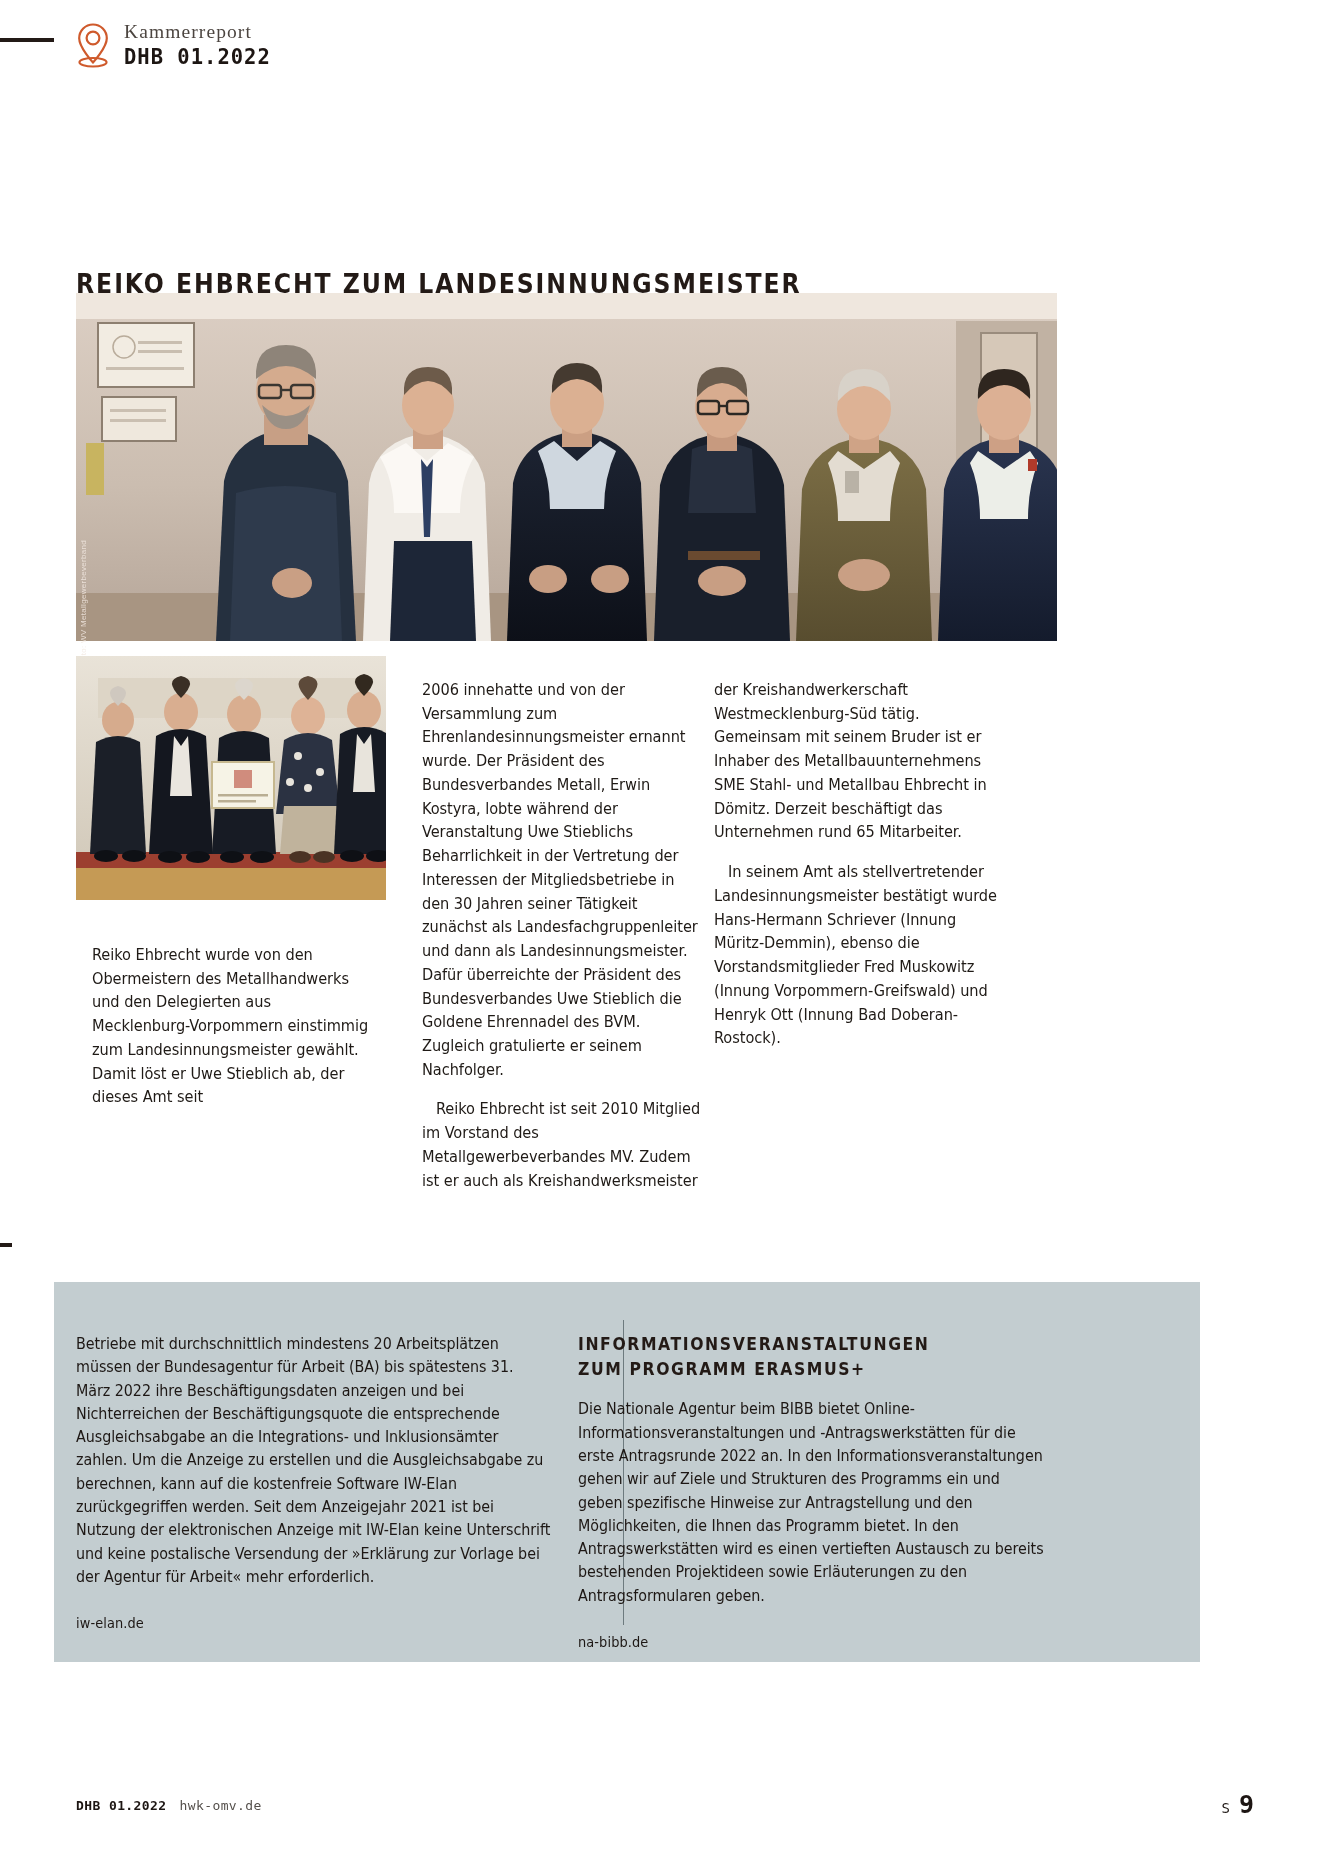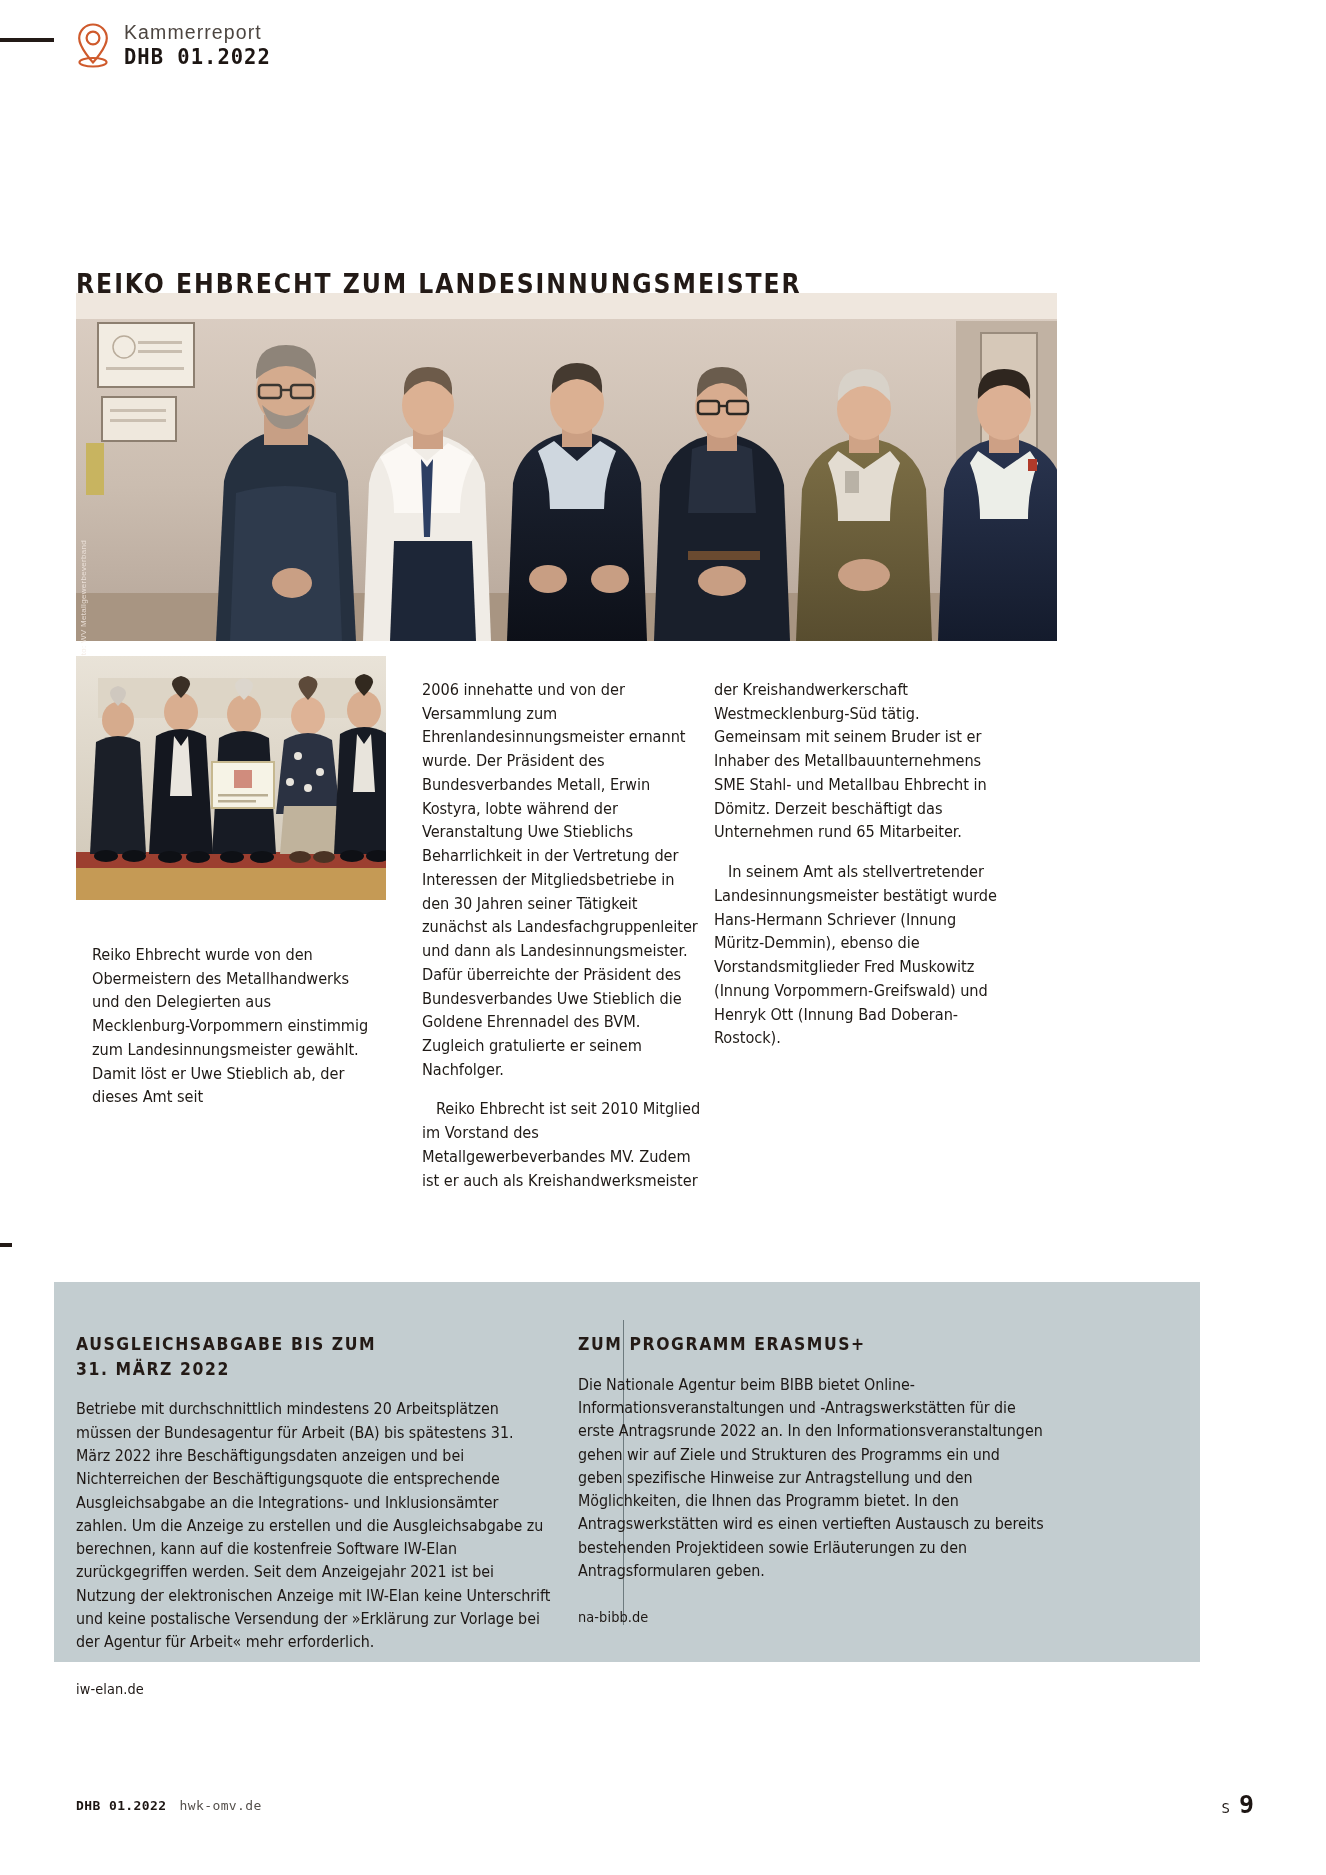--- a/index.html
+++ b/index.html
@@ -36,21 +36,21 @@
     position: absolute;
     left: 0;
     top: 38px;
     width: 54px;
     height: 4px;
     background: #231a16;
   }
   .pin-icon { width: 34px; height: 46px; display:block; }
   .masthead-text { display: flex; flex-direction: column; line-height: 1.05; }
   .masthead-kicker {
-    font-family: Liberation Sans, sans-serif;
+    font-family: Liberation Serif, serif;
     font-size: 19.5px;
     letter-spacing: 1.1px;
     color: #4c4540;
     font-weight: 400;
     margin-bottom: 5px;
   }
   .masthead-issue {
     font-family: "DejaVu Sans Mono", "Liberation Mono", monospace;
     font-size: 20.5px;
     letter-spacing: 1.0px;
@@ -442,30 +442,27 @@
 
   <div class="col col-3">
     <p>der Kreishandwerkerschaft Westmecklenburg-Süd tätig. Gemeinsam mit seinem Bruder ist er Inhaber des Metallbauunternehmens SME Stahl- und Metallbau Ehbrecht in Dömitz. Derzeit beschäftigt das Unternehmen rund 65 Mitarbeiter.</p>
     <p>In seinem Amt als stellvertretender Landesinnungsmeister bestätigt wurde Hans-Hermann Schriever (Innung Müritz-Demmin), ebenso die Vorstandsmitglieder Fred Muskowitz (Innung Vorpommern-Greifswald) und Henryk Ott (Innung Bad Doberan-Rostock).</p>
   </div>
 
   <div class="panel"></div>
   <div class="panel-divider"></div>
 
   <div class="panel-col panel-col-left">
-    <h2 class="panel-title">
-      <span class="pt-line">AUSGLEICHSABGABE BIS ZUM</span>
-      <span class="pt-line">31. MÄRZ 2022</span>
-    </h2>
     <p class="panel-body">Betriebe mit durchschnittlich mindestens 20 Arbeitsplätzen müssen der Bundesagentur für Arbeit (BA) bis spätestens 31. März 2022 ihre Beschäftigungsdaten anzeigen und bei Nichterreichen der Beschäftigungsquote die entsprechende Ausgleichsabgabe an die Integrations- und Inklusionsämter zahlen. Um die Anzeige zu erstellen und die Ausgleichsabgabe zu berechnen, kann auf die kostenfreie Software IW-Elan zurückgegriffen werden. Seit dem Anzeigejahr 2021 ist bei Nutzung der elektronischen Anzeige mit IW-Elan keine Unterschrift und keine postalische Versendung der »Erklärung zur Vorlage bei der Agentur für Arbeit« mehr erforderlich.</p>
     <a class="panel-link" href="#">iw-elan.de</a>
   </div>
 
   <div class="panel-col panel-col-right">
     <h2 class="panel-title">
+      <span class="pt-line">INFORMATIONSVERANSTALTUNGEN</span>
       <span class="pt-line">ZUM PROGRAMM ERASMUS+</span>
     </h2>
     <p class="panel-body">Die Nationale Agentur beim BIBB bietet Online-Informationsveranstaltungen und -Antragswerkstätten für die erste Antragsrunde 2022 an. In den Informationsveranstaltungen gehen wir auf Ziele und Strukturen des Programms ein und geben spezifische Hinweise zur Antragstellung und den Möglichkeiten, die Ihnen das Programm bietet. In den Antragswerkstätten wird es einen vertieften Austausch zu bereits bestehenden Projektideen sowie Erläuterungen zu den Antragsformularen geben.</p>
     <a class="panel-link" href="#">na-bibb.de</a>
   </div>
 
   <div class="edge-tick"></div>
 
   <div class="footer-left">
     <span class="footer-issue">DHB 01.2022</span>

